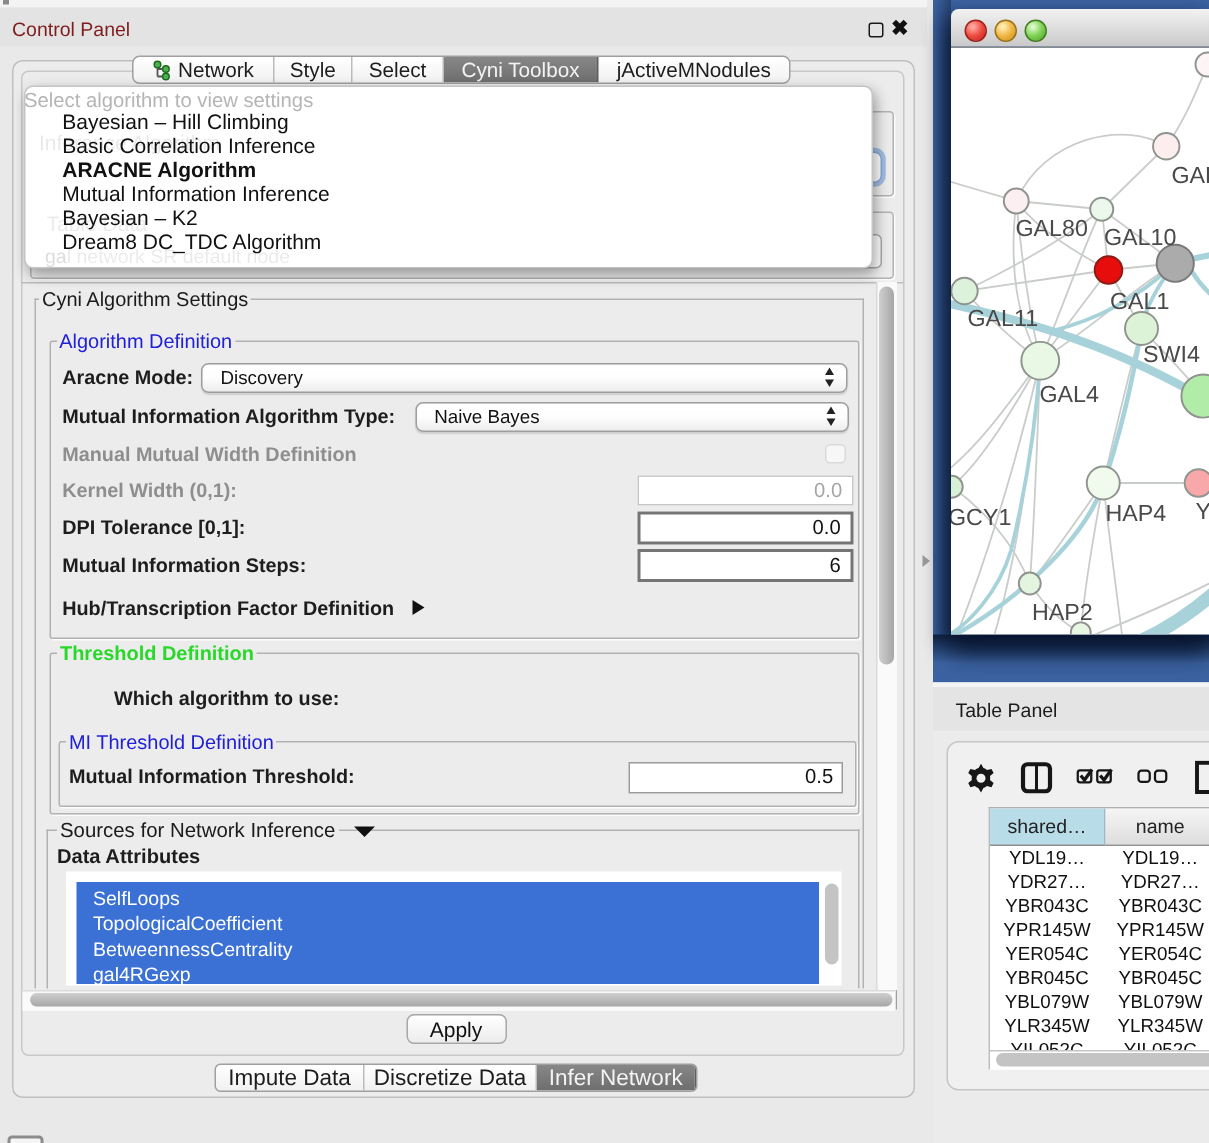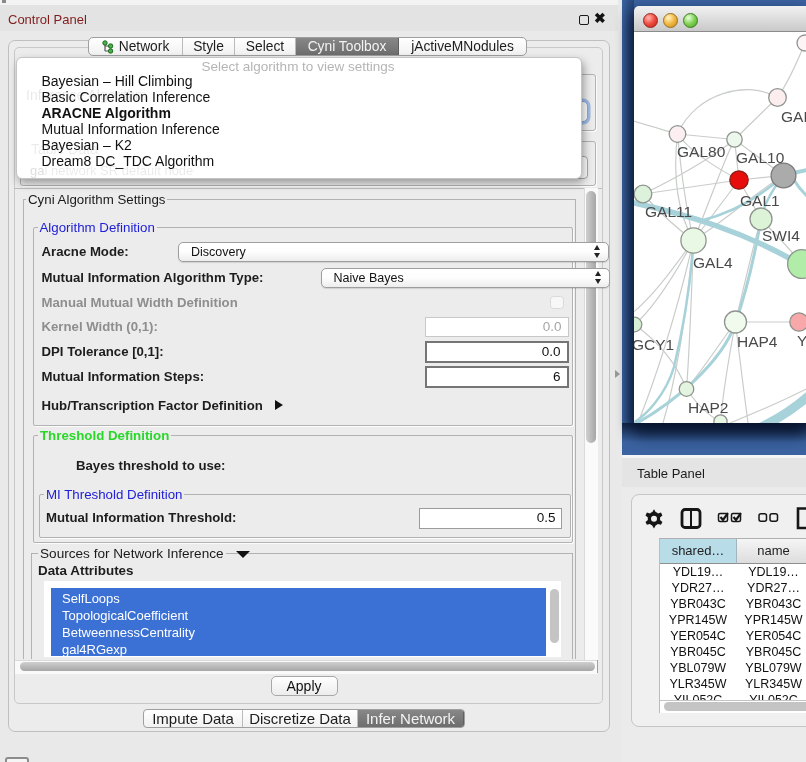--- a/index.html
+++ b/index.html
@@ -1,21 +1,21 @@
 <!DOCTYPE html>
 <html><head>
 <meta charset="utf-8">
 <style>
   html,body{margin:0;padding:0;}
   body{width:806px;height:762px;overflow:hidden;font-family:"Liberation Sans",sans-serif;background:#e9e9e9;}
   .abs{position:absolute;}
   .etch{border:1px solid #b2b2b2;box-shadow:1px 1px 0 rgba(255,255,255,.85);}
   .gtitle{position:absolute;background:#ececec;padding:0 2px;font-size:13.3px;line-height:14px;white-space:nowrap;}
   .lbl{position:absolute;font-weight:bold;font-size:13.2px;color:#1d1d1d;white-space:nowrap;}
-  .combo{position:absolute;background:linear-gradient(#ffffff 0%,#fdfdfd 50%,#ededed 100%);border:1px solid #9e9e9e;border-radius:5px;font-size:12.5px;color:#111;box-shadow:0 1px 1px rgba(0,0,0,.12);margin-left:44px;}
+  .combo{position:absolute;background:linear-gradient(#ffffff 0%,#fdfdfd 50%,#ededed 100%);border:1px solid #9e9e9e;border-radius:5px;font-size:12.5px;color:#111;box-shadow:0 1px 1px rgba(0,0,0,.12);}
   .combo .tx{position:absolute;left:12px;top:2.5px;white-space:nowrap;}
   .arr{position:absolute;width:0;height:0;border-left:3.5px solid transparent;border-right:3.5px solid transparent;}
   .arr.up{border-bottom:5px solid #222;}
   .arr.dn{border-top:5px solid #222;}
   .field{position:absolute;background:#fff;font-size:13.5px;text-align:right;}
   .seg{position:absolute;background:linear-gradient(#ffffff,#f1f1f1);border:1px solid #9f9f9f;border-radius:5px;display:flex;overflow:hidden;}
   .seg .s{position:relative;height:100%;display:flex;align-items:center;justify-content:center;font-size:13.8px;color:#1d1d1d;border-right:1px solid #bbbbbb;}
   .seg .s:last-child{border-right:none;}
   .seg .s.dark{background:linear-gradient(#878787,#6e6e6e);color:#f3f3f3;border-right:1px solid #5f5f5f;}
 </style>
@@ -79,21 +79,21 @@
 
 <div class="lbl" style="left:41.5px;top:368.5px;">Mutual Information Steps:</div>
 <div class="field" style="left:424.5px;top:366px;width:134px;height:16px;border:2px solid #757575;padding:1px 6px 1px 0;color:#111;">6</div>
 
 <div class="lbl" style="left:41.5px;top:397.5px;">Hub/Transcription Factor Definition</div>
 <div class="abs" style="left:275px;top:400px;width:0;height:0;border-top:5.7px solid transparent;border-bottom:5.7px solid transparent;border-left:8.5px solid #111;"></div>
 
 <div class="abs etch" style="left:33px;top:435px;width:538px;height:106px;border-radius:2px;"></div>
 <div class="gtitle" style="left:38px;top:429px;color:#2ad82a;font-weight:bold;">Threshold Definition</div>
 
-<div class="lbl" style="left:76px;top:457.5px;">Bayes threshold to use:</div>
+<div class="lbl" style="left:76px;top:457.5px;">Which algorithm to use:</div>
 
 <div class="abs etch" style="left:39px;top:494px;width:530px;height:42px;border-radius:2px;"></div>
 <div class="gtitle" style="left:44px;top:488px;color:#2020d8;">MI Threshold Definition</div>
 
 <div class="lbl" style="left:46px;top:509.5px;">Mutual Information Threshold:</div>
 <div class="field" style="left:418.5px;top:507.5px;width:136px;height:17px;border:1px solid #9b9b9b;padding:1px 5px 1px 0;color:#111;">0.5</div>
 
 <div class="abs" style="left:31px;top:553px;width:540px;height:105px;border:1px solid #b2b2b2;border-bottom:none;"></div>
 <div class="gtitle" style="left:38px;top:547px;color:#1b1b1b;font-size:13.6px;">Sources for Network Inference</div>
 <div class="abs" style="left:236px;top:550.5px;width:0;height:0;border-left:7.5px solid transparent;border-right:7.5px solid transparent;border-top:7.5px solid #111;"></div>
@@ -126,21 +126,21 @@
   <div class="s" style="width:51px;">Style</div>
   <div class="s" style="width:60px;">Select</div>
   <div class="s dark" style="width:102px;">Cyni Toolbox</div>
   <div class="s" style="flex:1;">jActiveMNodules</div>
 </div>
 
 <div class="abs" style="left:16px;top:57px;width:564px;height:120px;background:#ffffff;border:1px solid #c4c4c4;border-radius:6px;box-shadow:2px 4px 9px rgba(0,0,0,.35);"></div>
 <div class="abs" style="left:26px;top:87px;font-size:14px;color:rgba(0,0,0,.09);">Inference Algorithm</div>
 <div class="abs" style="left:31px;top:141px;font-size:14px;color:rgba(0,0,0,.08);">Table Data</div>
 <div class="abs" style="left:30px;top:162.5px;font-size:13px;color:rgba(0,0,0,.14);">ga<span style="opacity:.6">l network SR default node</span></div>
-<div class="abs" style="left:16px;top:58.5px;width:564px;text-align:center;font-size:13.5px;color:#b5b5b5;">Select algorithm to view settings</div>
+<div class="abs" style="left:16px;top:58.5px;width:564px;font-size:13.5px;color:#b5b5b5;">Select algorithm to view settings</div>
 <div class="abs" style="left:17.5px;top:73.2px;font-size:14px;color:#111;line-height:16px;white-space:pre;padding-left:24px;">Bayesian – Hill Climbing
 Basic Correlation Inference
 <b>ARACNE Algorithm</b>
 Mutual Information Inference
 Bayesian – K2
 Dream8 DC_TDC Algorithm</div>
 
 <div class="abs" style="left:615px;top:370px;width:0;height:0;border-top:4px solid transparent;border-bottom:4px solid transparent;border-left:5px solid #9a9a9a;"></div>
 
 <div class="abs" style="left:5px;top:757px;width:20px;height:10px;border:2px solid #8c8c8c;border-radius:3px;background:#f5f5f5;"></div>

